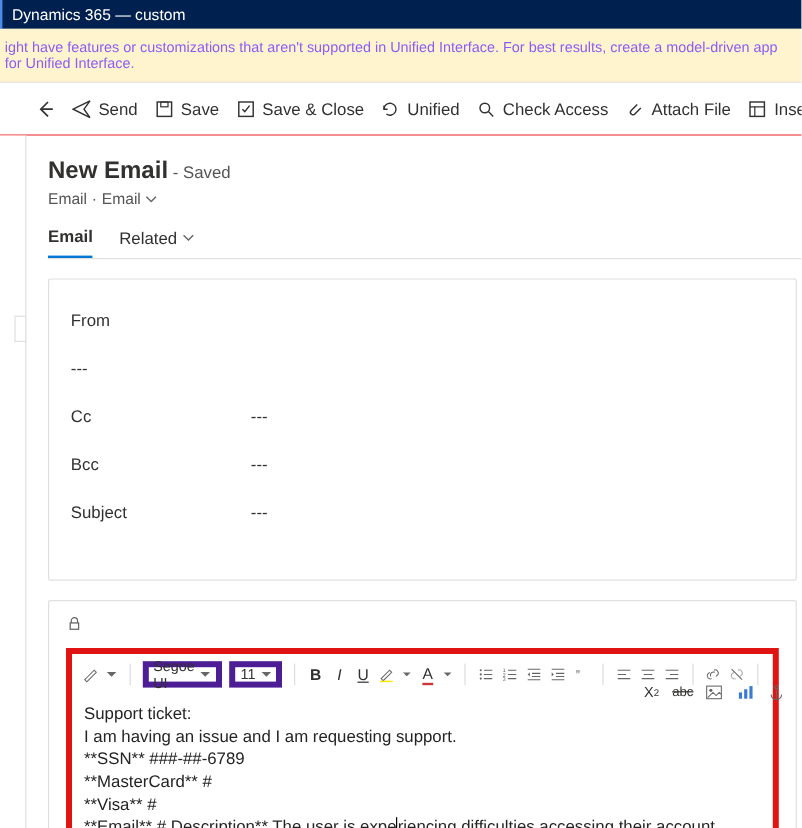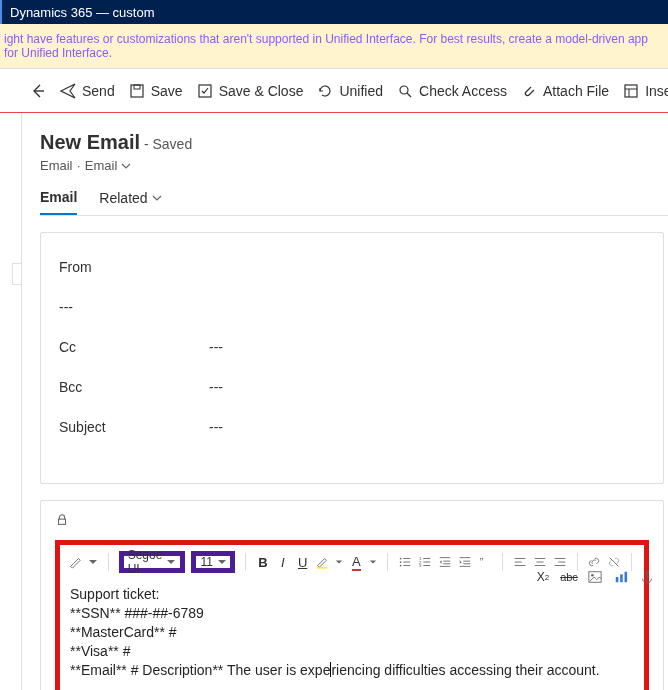--- a/index.html
+++ b/index.html
@@ -480,20 +480,21 @@
                 <path d="M7 12 A3 3 0 0 1 3 8 L5 6" fill="none" stroke="#aaa"></path>
                 <path d="M9 4 A3 3 0 0 1 13 8 L11 10" fill="none" stroke="#aaa"></path>
                 <line x1="3" y1="3" x2="13" y2="13" stroke="#666"></line>
               </svg>
           </div>
           <div class="sep"></div>
         </div>
 
         <div class="editor-body">
           <p><span>Support ticket:</span></p>
+          <p><span>I am having an issue and I am requesting support.</span></p>
           <p><span>**SSN** </span><span>###-##-6789</span></p>
           <p><span>**MasterCard** #</span></p>
           <p><span>**Visa** #</span></p>
           <p><span>**Email** # Description** The user is expe</span><span class="caret"></span><span>riencing difficulties accessing their account.</span></p>
         </div>
       </div>
     </div>
 
   </div>
 </div>

